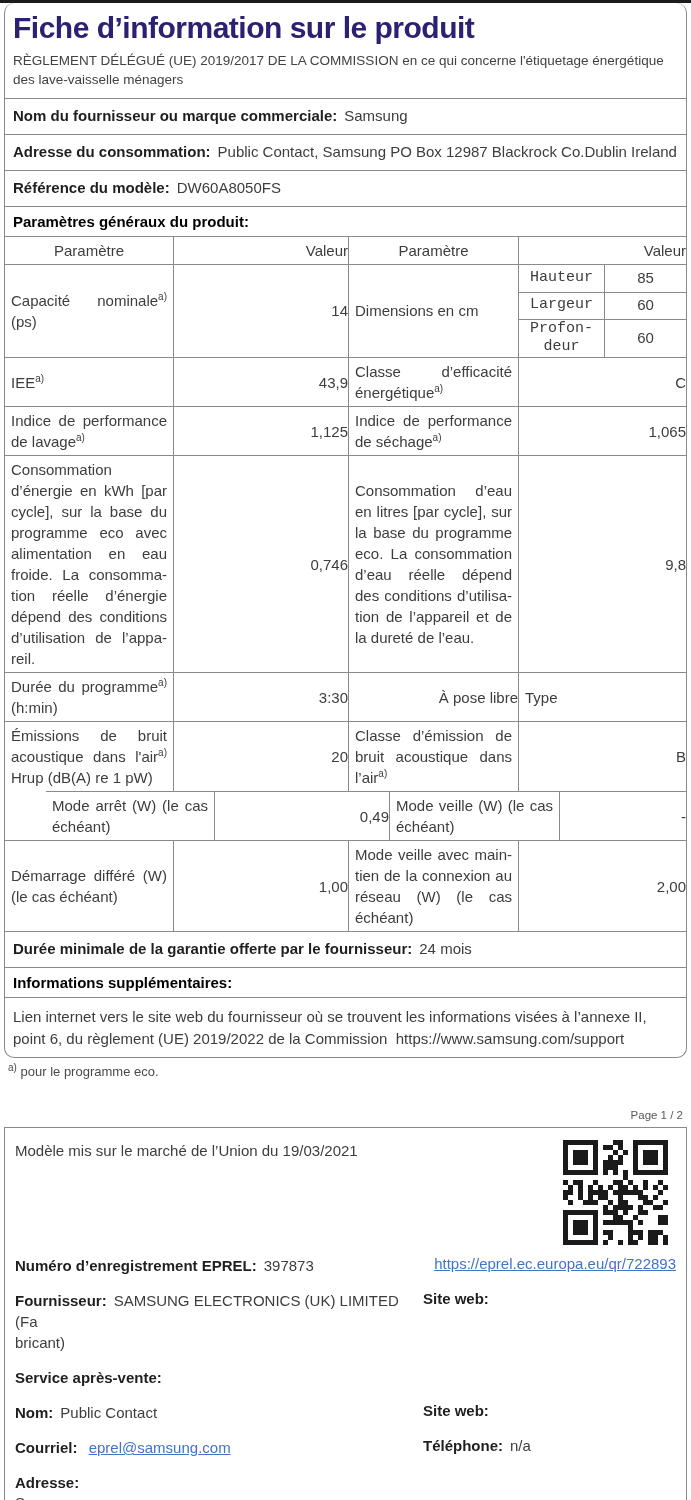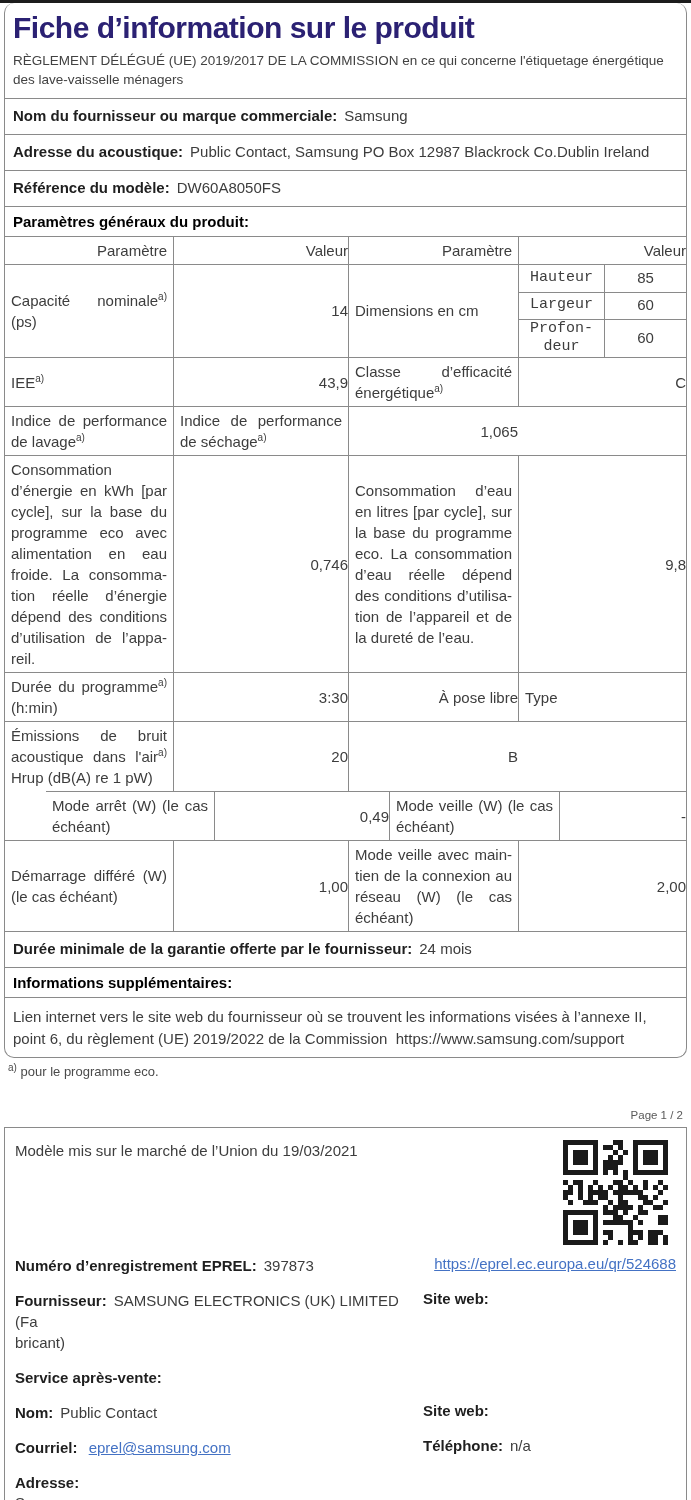--- a/index.html
+++ b/index.html
@@ -29,21 +29,21 @@
   .pt-row { display: grid; grid-template-columns: 168px 175px 170px 1fr; }
   .pt-row + .pt-row { border-top: 1px solid #8a8a8a; }
   .pt-row > div + div { border-left: 1px solid #8a8a8a; }
   .cell { display: flex; align-items: center; line-height: 1.4; }
   .cell > span { width: 100%; }
   .p-lbl { padding: 3px 6px; }
   .p-lbl > span { text-align: justify; }
   .p-val { justify-content: center; }
   .p-val > span { text-align: right; }
   .hdr { min-height: 26px; }
-  .hdr .p-lbl > span { text-align: right; }
+  .hdr .p-lbl > span { text-align: center; }
   .r1 { min-height: 87px; } .r2 { min-height: 48px; } .r3 { min-height: 46px; }
   .r4 { min-height: 208px; } .r5 { min-height: 40px; } .r6 { min-height: 70px; }
   .r7 { min-height: 45px; margin-left: 41px; } .r8 { min-height: 80px; }
   sup { font-size: 10px; line-height: 0; }
 
   
   .dims { display: grid; grid-template-columns: 86px 1fr; grid-template-rows: 27px 27px 1fr; }
   .dims > div { display: flex; align-items: center; justify-content: center; text-align: center; line-height: 1.25; }
   .dim-l { border-right: 1px solid #8a8a8a; font-family: Liberation Mono, monospace; }
   .dims > .bt { border-top: 1px solid #8a8a8a; }
@@ -77,21 +77,21 @@
 
   <div class="title-block">
     <div class="doc-title">Fiche d’information sur le produit</div>
     <div class="regulation">RÈGLEMENT DÉLÉGUÉ (UE) 2019/2017 DE LA COMMISSION en ce qui concerne l'étiquetage énergétique des lave-vaisselle ménagers</div>
   </div>
 
   <div class="kv-row">
     <b>Nom du fournisseur ou marque commerciale:</b><span class="kv-val">Samsung</span>
   </div>
   <div class="kv-row">
-    <b>Adresse du acoustique:</b><span class="kv-val">Public Contact, Samsung PO Box 12987 Blackrock Co.Dublin Ireland</span>
+    <b>Adresse du consommation:</b><span class="kv-val">Public Contact, Samsung PO Box 12987 Blackrock Co.Dublin Ireland</span>
   </div>
   <div class="kv-row">
     <b>Référence du modèle:</b><span class="kv-val">DW60A8050FS</span>
   </div>
 
   <div class="heading-row">Paramètres généraux du produit:</div>
 
   <div class="param-table">
 
     <div class="pt-row hdr">
@@ -153,20 +153,23 @@
         </div>
       <div class="cell p-val">
           <span>C</span>
         </div>
     </div>
 
     <div class="pt-row r3">
       <div class="cell p-lbl">
           <span>Indice de performance de lavage<sup>a)</sup></span>
         </div>
+      <div class="cell p-val">
+          <span>1,125</span>
+        </div>
       <div class="cell p-lbl">
           <span>Indice de performance de séchage<sup>a)</sup></span>
         </div>
       <div class="cell p-val">
           <span>1,065</span>
         </div>
     </div>
 
     <div class="pt-row r4">
       <div class="cell p-lbl">
@@ -197,20 +200,23 @@
           <span>Type</span>
         </div>
     </div>
 
     <div class="pt-row r6">
       <div class="cell p-lbl">
           <span>Émissions de bruit acoustique dans l'air<sup>a)</sup> Hrup (dB(A) re 1 pW)</span>
         </div>
       <div class="cell p-val">
           <span>20</span>
+        </div>
+      <div class="cell p-lbl">
+          <span>Classe d’émission de bruit acoustique dans l’air<sup>a)</sup></span>
         </div>
       <div class="cell p-val">
           <span>B</span>
         </div>
     </div>
 
     <div class="pt-row r7">
       <div class="cell p-lbl">
           <span>Mode arrêt (W) (le cas échéant)</span>
         </div>
@@ -490,21 +496,21 @@
           </svg>
       </div>
     </div>
   </div>
 
   <div class="b-row row-eprel">
     <div class="b-left">
       <b class="lbl-b">Numéro d’enregistrement EPREL:</b><span class="kv-val">397873</span>
     </div>
     <div class="b-right">
-      <a class="doc-link">https://eprel.ec.europa.eu/qr/524688</a>
+      <a class="doc-link">https://eprel.ec.europa.eu/qr/722893</a>
     </div>
   </div>
 
   <div class="b-row row-std">
     <div class="b-left">
       <b class="lbl-b">Fournisseur:</b><span class="kv-val">SAMSUNG ELECTRONICS (UK) LIMITED (Fa<br>bricant)</span>
     </div>
     <div class="b-right">
       <b class="lbl-b">Site web:</b>
     </div>

